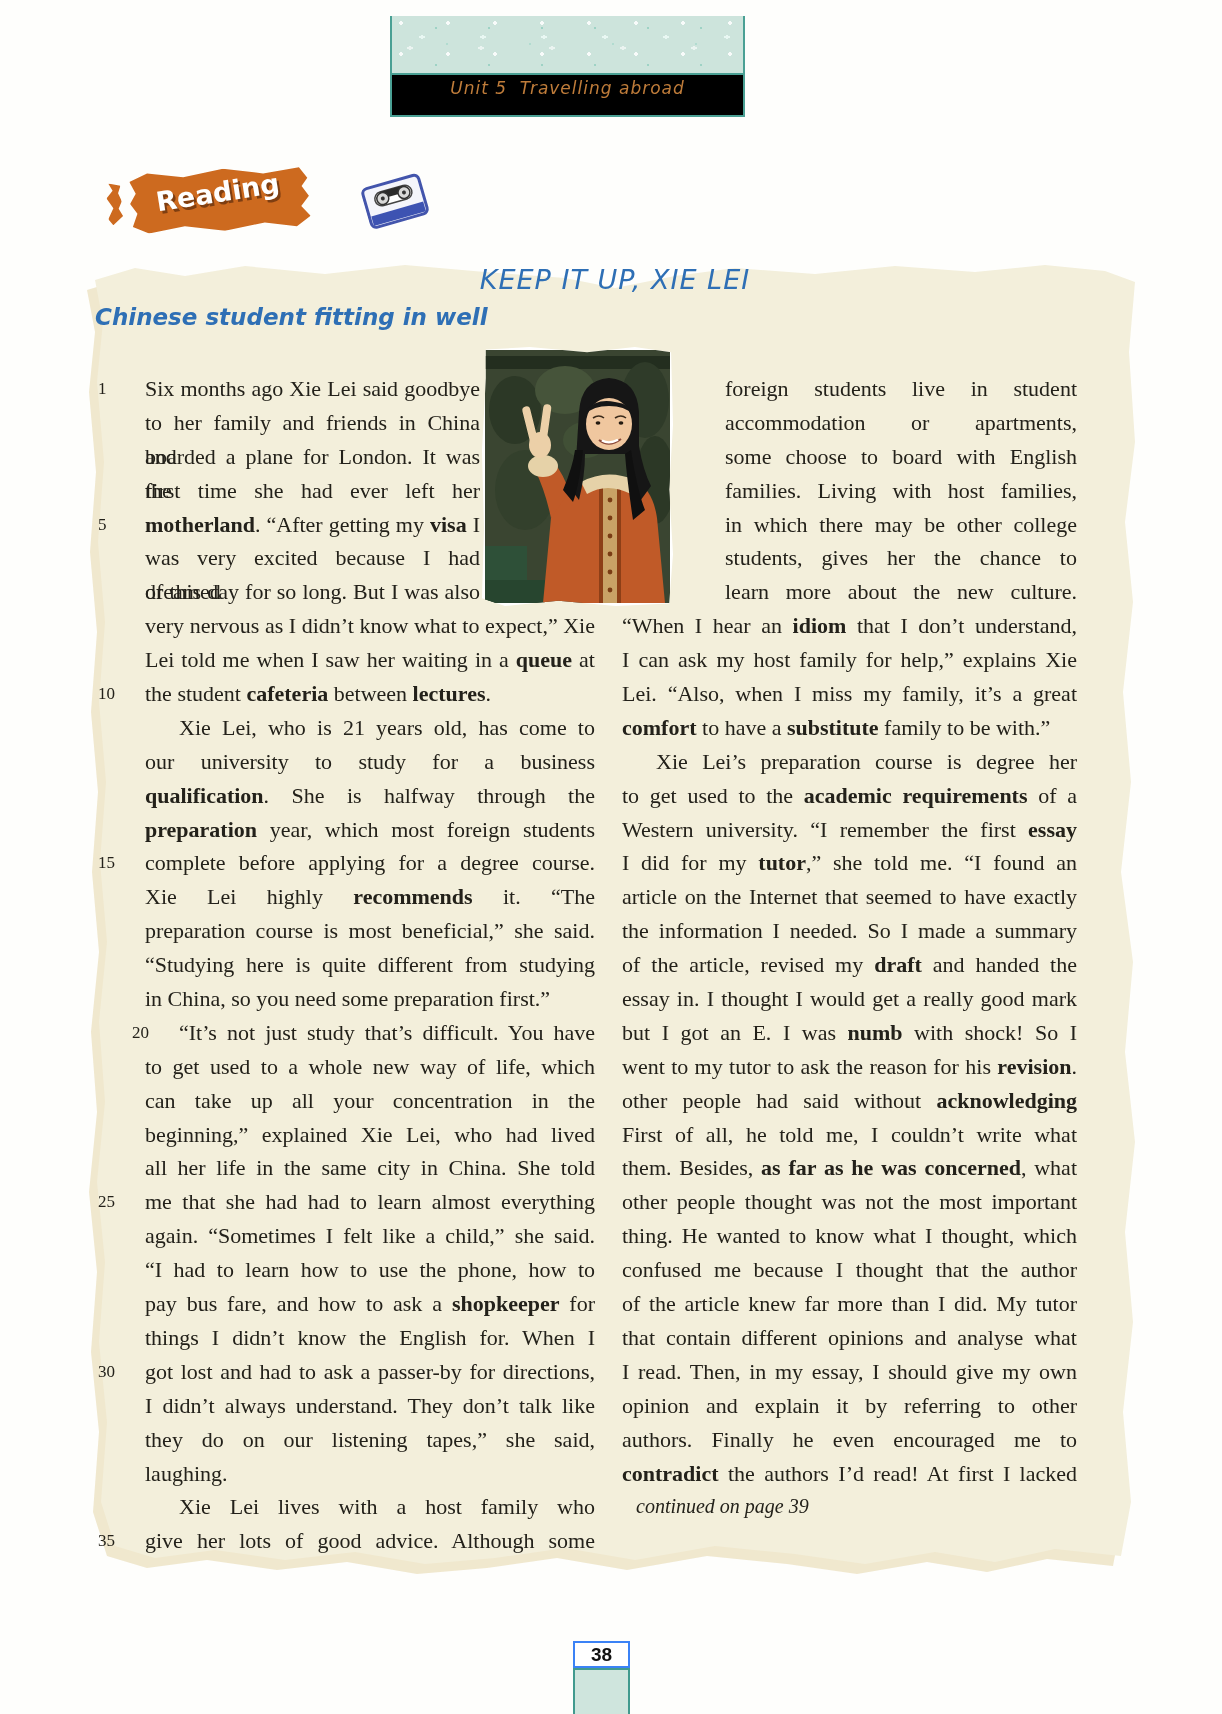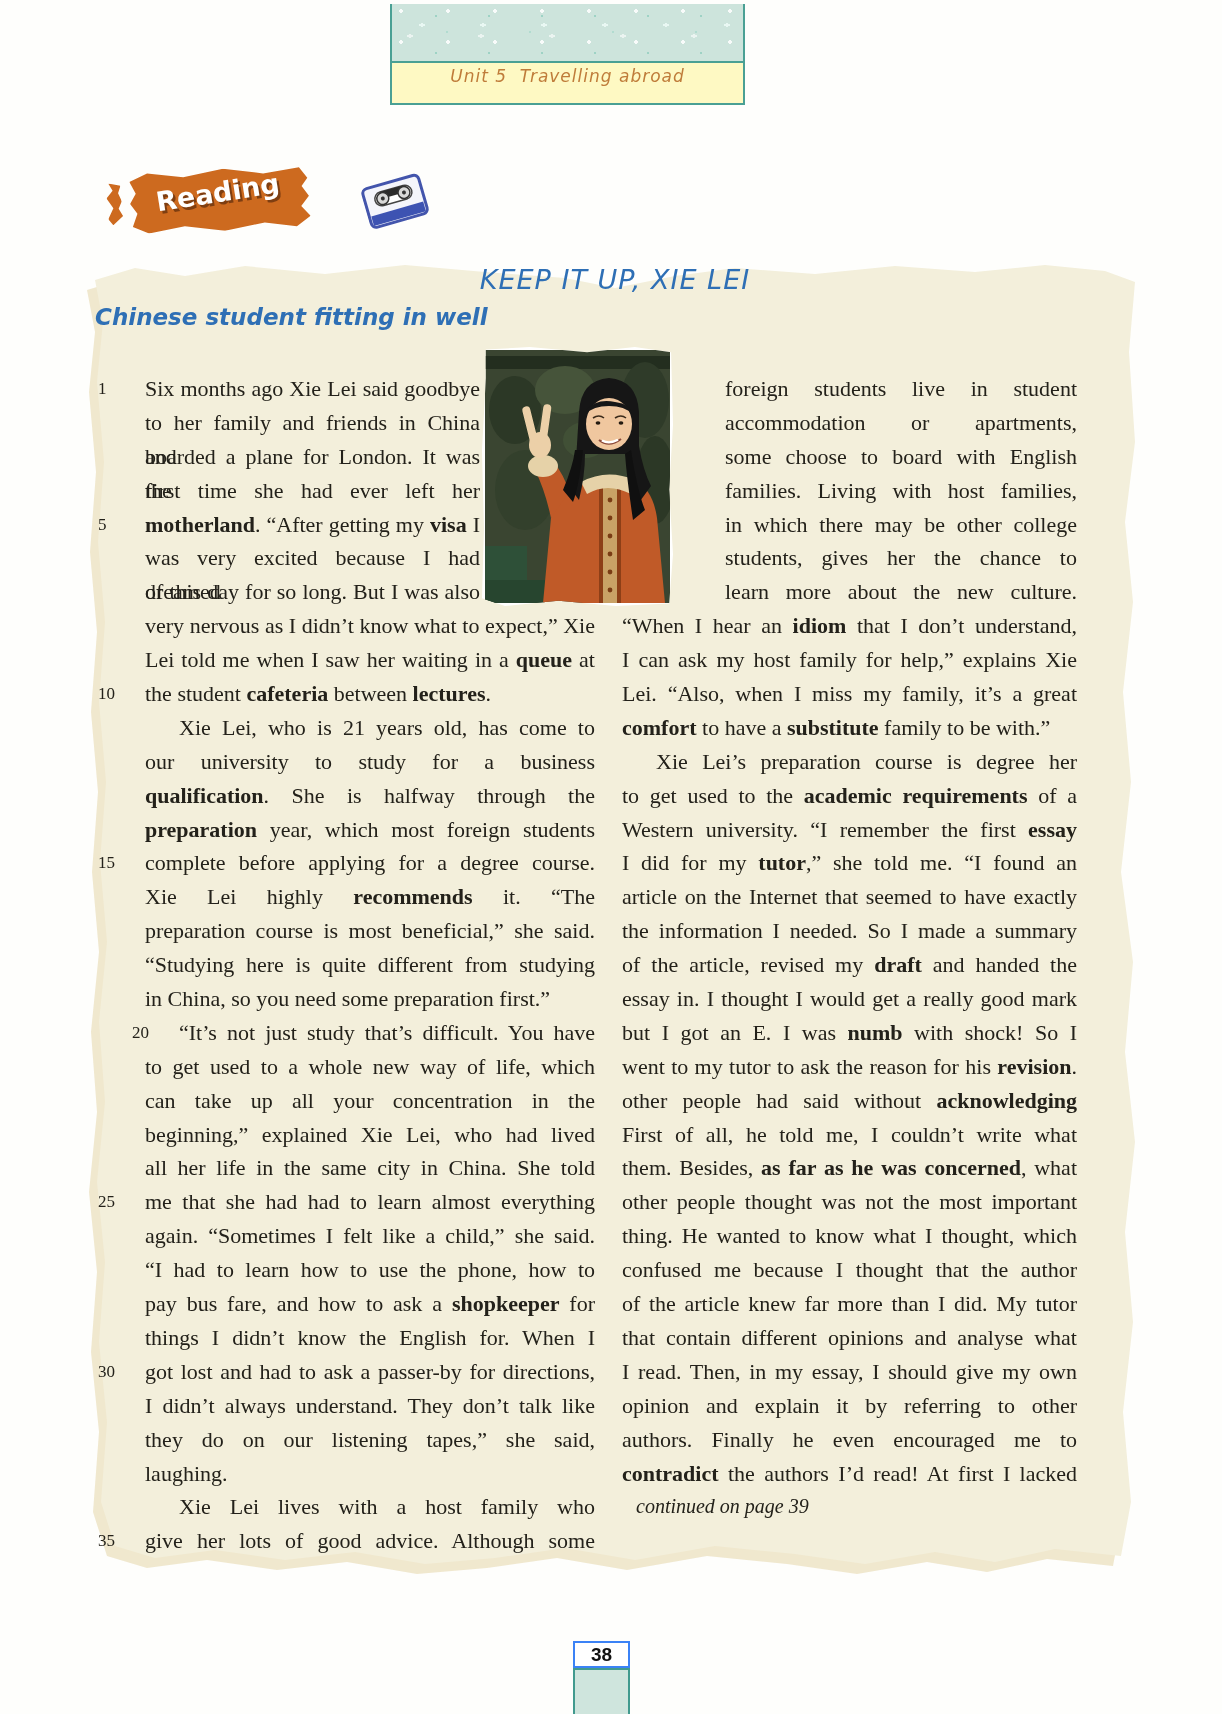--- a/index.html
+++ b/index.html
@@ -1,21 +1,21 @@
 <!DOCTYPE html>
 <html><head>
 <meta charset="utf-8">
 <style>
   html,body{margin:0;padding:0;background:#ffffff;}
   #page{position:relative;width:1222px;height:1714px;background:#fefefc;overflow:hidden;
         font-family:"Liberation Serif", serif;}
 
   
-  .unit-box{position:absolute;left:390px;top:4px;width:355px;height:101px;
-            border:2px solid #4aa094;border-top:none;background:#fef9c3;box-sizing:border-box;}
+  .unit-box{position:absolute;left:390px;top:16px;width:355px;height:101px;
+            border:2px solid #4aa094;border-top:none;background:#000000;box-sizing:border-box;}
   .unit-art{position:absolute;left:0;top:0;width:100%;height:57px;background:#cde4dc;
             border-bottom:2px solid #4aa094;
             background-image:
               radial-gradient(circle 3px at 9px 7px, rgba(255,255,255,.85) 60%, transparent 61%),
               radial-gradient(ellipse 5px 3px at 30px 21px, rgba(236,250,245,.9) 55%, transparent 56%),
               radial-gradient(circle 2px at 44px 12px, rgba(120,195,178,.55) 60%, transparent 61%),
               radial-gradient(ellipse 6px 3px at 18px 32px, rgba(255,255,255,.6) 55%, transparent 56%),
               radial-gradient(circle 2.5px at 55px 28px, rgba(150,210,195,.5) 60%, transparent 61%);
             background-size:47px 31px,61px 43px,53px 37px,71px 41px,83px 47px;}
   .unit-label{position:absolute;left:0;top:62px;width:100%;text-align:center;

